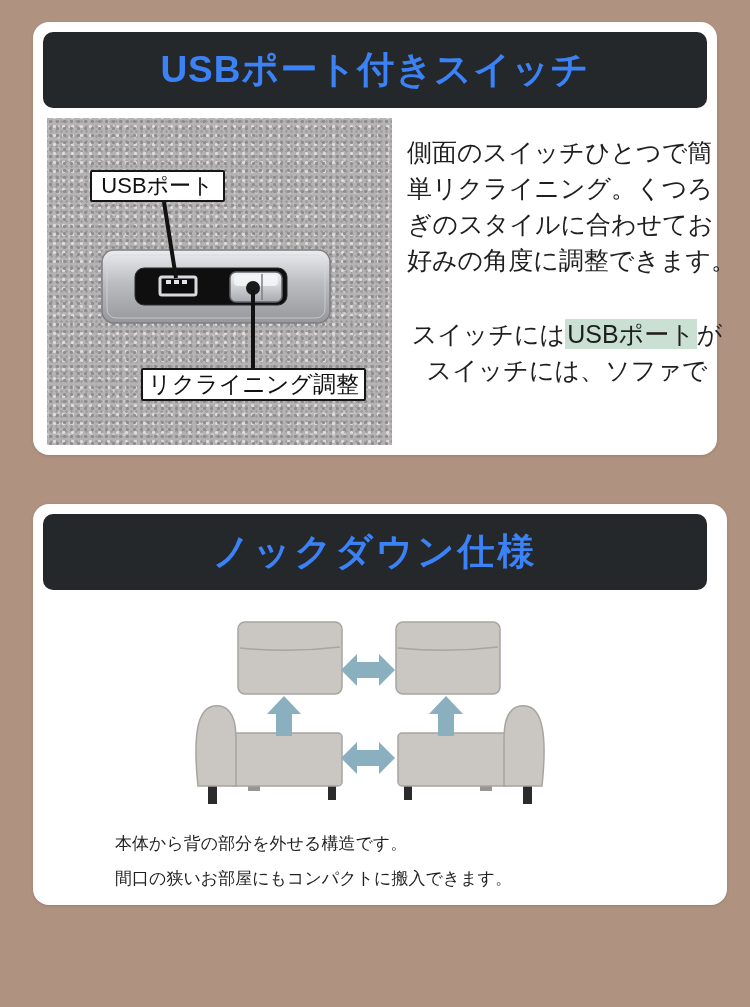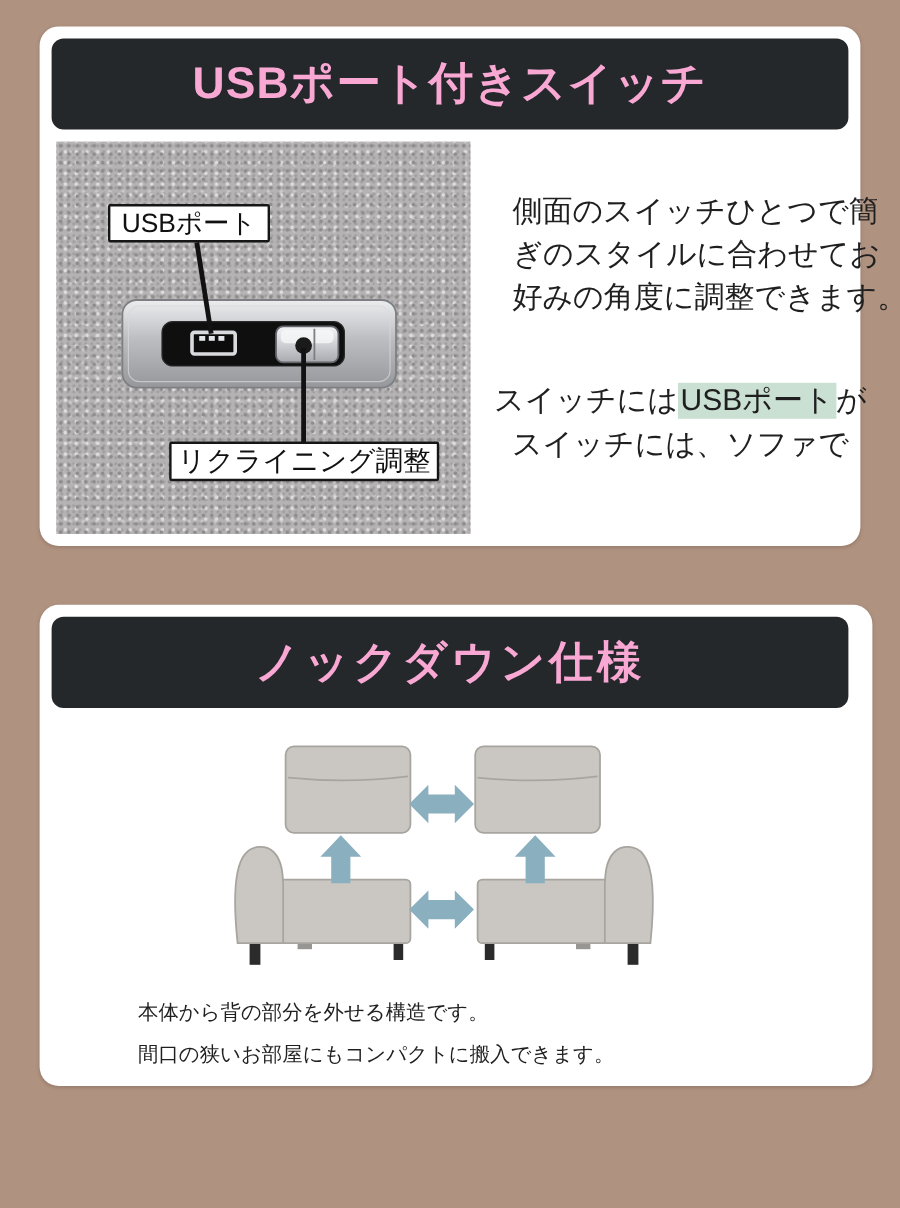--- a/index.html
+++ b/index.html
@@ -17,21 +17,21 @@
     box-shadow:0 1px 3px rgba(60,40,25,.18);
   }
   #card-usb{top:22px;height:433px;}
   #card-knockdown{top:504px;height:401px;padding-left:10px;}
   .banner{
     position:absolute;left:10px;top:10px;width:664px;height:76px;
     background:#24282b;border-radius:10px;
     display:flex;align-items:center;justify-content:center;
   }
   .banner-title{
-    color:#f9a8d4;font-size:37px;font-weight:700;letter-spacing:1px;
+    color:#3b82f6;font-size:37px;font-weight:700;letter-spacing:1px;
     white-space:nowrap;
   }
   #banner-knockdown .banner-title{letter-spacing:3px;}
 
   
   .photo{
     position:absolute;left:14px;top:96px;width:345px;height:327px;
     background-color:#b6b3b4;
     background-image:
       radial-gradient(circle,#8f8c8d 0 1.2px,transparent 1.9px),
@@ -46,21 +46,21 @@
   .photo-label{
     position:absolute;background:#ffffff;border:2px solid #161616;border-radius:2px;
     display:flex;align-items:center;justify-content:center;
     font-weight:500;color:#111;white-space:nowrap;box-sizing:border-box;
   }
   #label-usb-port{left:43px;top:52px;width:135px;height:32px;font-size:22px;}
   #label-recline{left:78px;top:250px;width:225px;height:33px;font-size:23px;margin-left:16px;}
 
   
   .text-col{position:absolute;left:374px;width:320px;}
-  #para-1{top:136px;margin-left:20px;}
+  #para-1{top:112px;}
   #para-2{top:294px;text-align:center;}
   .jp-line{font-size:25px;line-height:36px;white-space:nowrap;font-weight:500;}
   .hl{background:#cae0d3;padding:1px 2px;}
 
   
   #sofa-illustration{position:absolute;left:157px;top:114px;}
   .caption{position:absolute;left:82px;top:322px;}
   .caption .jp-line{font-size:17px;line-height:35px;}
 </style>
 </head>
@@ -103,20 +103,21 @@
       <line x1="117" y1="84" x2="129" y2="160" stroke="#121212" stroke-width="4"></line>
       <circle cx="206" cy="170" r="7" fill="#1a1a1b"></circle>
       <line x1="206" y1="172" x2="206" y2="252" stroke="#121212" stroke-width="4"></line>
     </svg>
     <div class="photo-label" id="label-usb-port">USBポート</div>
     <div class="photo-label" id="label-recline">リクライニング調整</div>
   </div>
 
   <div class="text-col" id="para-1">
     <div class="jp-line">側面のスイッチひとつで簡</div>
+    <div class="jp-line">単リクライニング。くつろ</div>
     <div class="jp-line">ぎのスタイルに合わせてお</div>
     <div class="jp-line">好みの角度に調整できます。</div>
   </div>
 
   <div class="text-col" id="para-2">
     <div class="jp-line"><span>スイッチには</span><span class="hl">USBポート</span><span>が</span></div>
     <div class="jp-line">スイッチには、ソファで</div>
   </div>
 </section>
 

